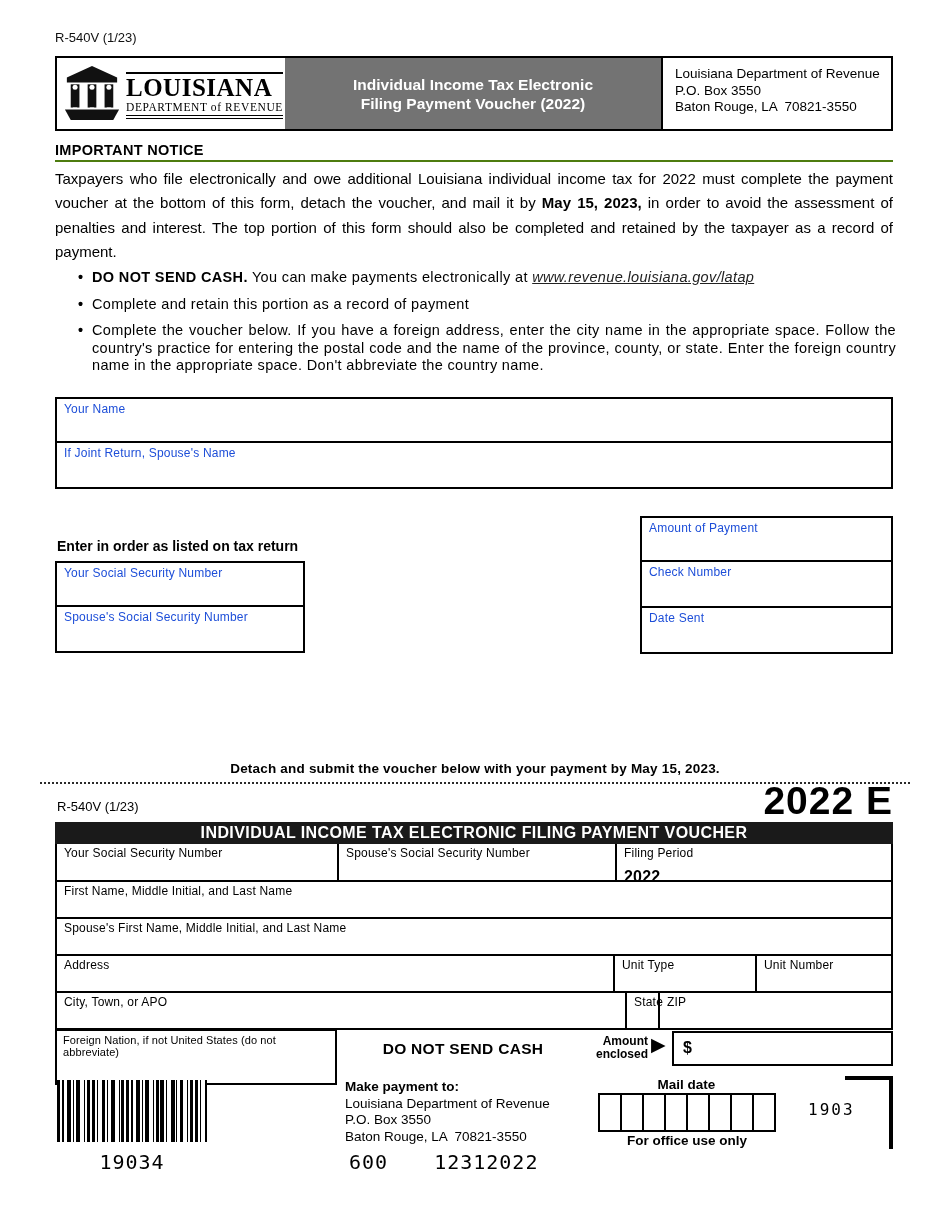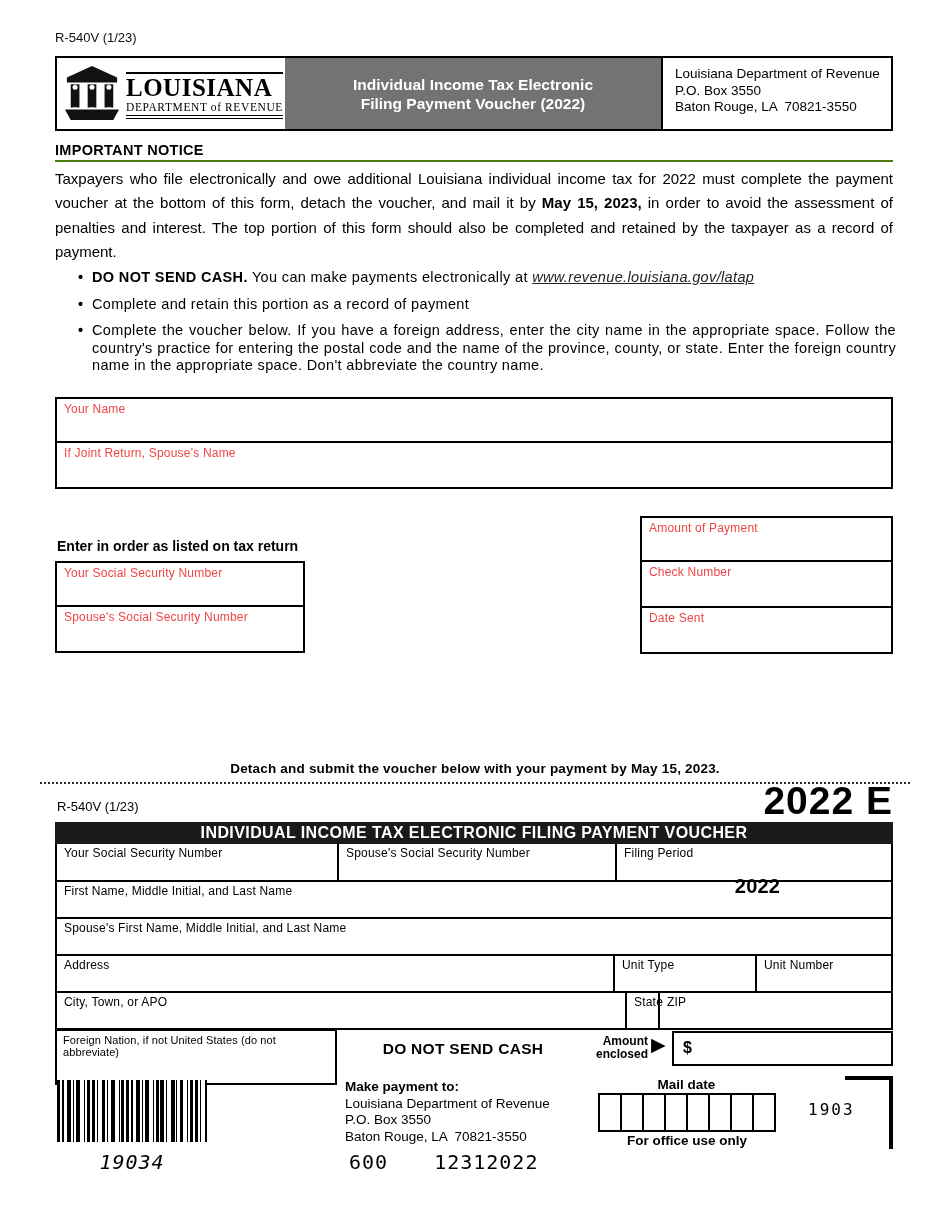--- a/index.html
+++ b/index.html
@@ -37,21 +37,21 @@
   .notice-h { left:55px; top:142px; width:838px; font-weight:bold; font-size:14.5px; letter-spacing:.3px;
               border-bottom:2px solid #4d7c0f; padding-bottom:2px; }
   .notice-p { left:55px; top:167px; width:838px; font-size:15px; line-height:1.62; text-align:justify; }
 
   
   .bullets { left:78px; top:269px; width:818px; font-size:14.5px; letter-spacing:.35px; }
   .bullet { display:flex; margin-bottom:9px; line-height:17.5px; }
   .bullet .dot { width:14px; flex:none; font-weight:bold; }
   .bullet .bt { text-align:justify; }
   .lnk { font-style:italic; text-decoration:underline; color:#222; }
-  .flabel { font-size:12px; letter-spacing:.2px; padding:3px 0 0 7px; color:#ef4444; }
+  .flabel { font-size:12px; letter-spacing:.2px; padding:3px 0 0 7px; color:#1d4ed8; }
   .name-tbl { left:55px; top:397px; width:838px; }
   .name-row { height:46px; border:2px solid #000; }
   .name-row + .name-row { border-top:none; }
   .order-cap { left:57px; top:538px; font-weight:bold; font-size:14px; }
   .ssn-tbl { left:55px; top:561px; width:250px; }
   .ssn-row { height:46px; border:2px solid #000; }
   .ssn-row + .ssn-row { border-top:none; }
   .pay-tbl { left:640px; top:516px; width:253px; }
   .pay-row { height:46px; border:2px solid #000; }
   .pay-row + .pay-row { border-top:none; }
@@ -62,21 +62,21 @@
   .form-no2 { left:57px; top:799px; font-size:13px; }
   .year-code { left:620px; top:781px; width:273px; text-align:right; font-weight:bold; font-size:39px; letter-spacing:1px; line-height:40px; }
 
   
   .vbar { left:55px; top:822px; width:838px; height:22px; background:#1a1a1a; color:#fff;
           font-weight:bold; font-size:16px; letter-spacing:.4px; text-align:center; line-height:22px; }
   .vtbl { left:55px; top:844px; width:838px; border-left:2px solid #000; border-right:2px solid #000; }
   .vrow { display:flex; border-bottom:2px solid #000; height:37px; }
   .vcell { padding:2px 0 0 7px; font-size:12px; letter-spacing:.2px; }
   .vcell + .vcell { border-left:2px solid #000; }
-  .fp-val { font-weight:bold; font-size:20px; margin-top:15px;text-align:center; }
+  .fp-val { font-weight:bold; font-size:16px; margin-top:8px; }
   .vrow1 { height:38px; }
 
   .foreign-box { left:55px; top:1029px; width:282px; height:56px; border:2px solid #000;
                  font-size:11px; letter-spacing:.1px; padding:3px 0 16px 6px; }
   .dnsc { left:338px; top:1040px; width:250px; text-align:center; font-weight:bold; font-size:15.5px; letter-spacing:.3px; }
   .amt-enc { left:560px; top:1035px; width:88px; text-align:right; font-weight:bold; font-size:12px; line-height:13px; }
   .amt-arrow { left:651px; top:1033px; font-size:19px; }
   .dollar-box { left:672px; top:1031px; width:221px; height:35px; border:2px solid #000;
                 font-weight:bold; font-size:16px; padding:6px 0 0 9px; }
 
@@ -84,21 +84,21 @@
   .barcode { left:57px; top:1080px; width:150px; height:62px;
     background-image:repeating-linear-gradient(90deg,
       #000 0px,#000 3px,#fff 3px,#fff 5px,
       #000 5px,#000 6.5px,#fff 6.5px,#fff 10px,
       #000 10px,#000 14px,#fff 14px,#fff 16px,
       #000 16px,#000 17px,#fff 17px,#fff 19.5px,
       #000 19.5px,#000 23px,#fff 23px,#fff 27px,
       #000 27px,#000 28px,#fff 28px,#fff 30px,
       #000 30px,#000 33px,#fff 33px,#fff 34.5px); }
   .ocr { font-family:"DejaVu Sans Mono", monospace; }
-  .bc-num { left:57px; top:1150px; width:150px; text-align:center; font-size:20px; letter-spacing:1px;font-style:italic; }
+  .bc-num { left:57px; top:1150px; width:150px; text-align:center; font-size:20px; letter-spacing:1px; }
   .payto { left:345px; top:1079px; font-size:13.5px; line-height:16.5px; }
   .payto .b { font-weight:bold; }
   .maildate-label { left:598px; top:1077px; width:177px; text-align:center; font-weight:bold; font-size:13.5px; }
   .md-grid { left:598px; top:1093px; width:178px; height:39px; border:2px solid #000; display:flex; }
   .md-cell { flex:1; }
   .md-cell + .md-cell { border-left:2px solid #000; }
   .office-use { left:585px; top:1133px; width:204px; text-align:center; font-weight:bold; font-size:13.5px; }
   .bracket { left:845px; top:1076px; width:48px; height:73px; border-top:4px solid #000; border-right:4px solid #000; }
   .code1903 { left:808px; top:1100px; width:64px; font-size:16px; letter-spacing:2px; }
   .bottom-codes { left:324px; top:1150px; font-size:20px; letter-spacing:1px; display:flex; gap:46px;margin-left:25px; }

